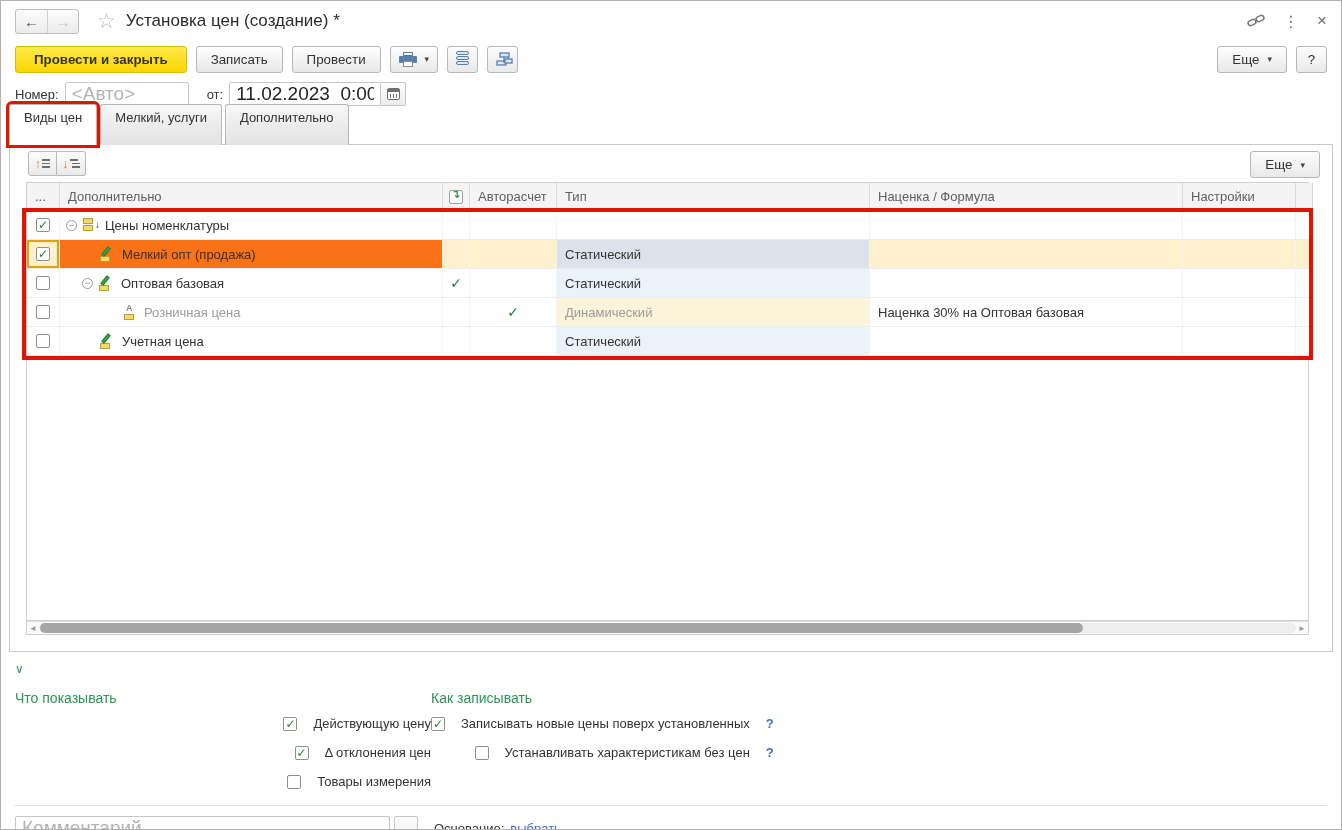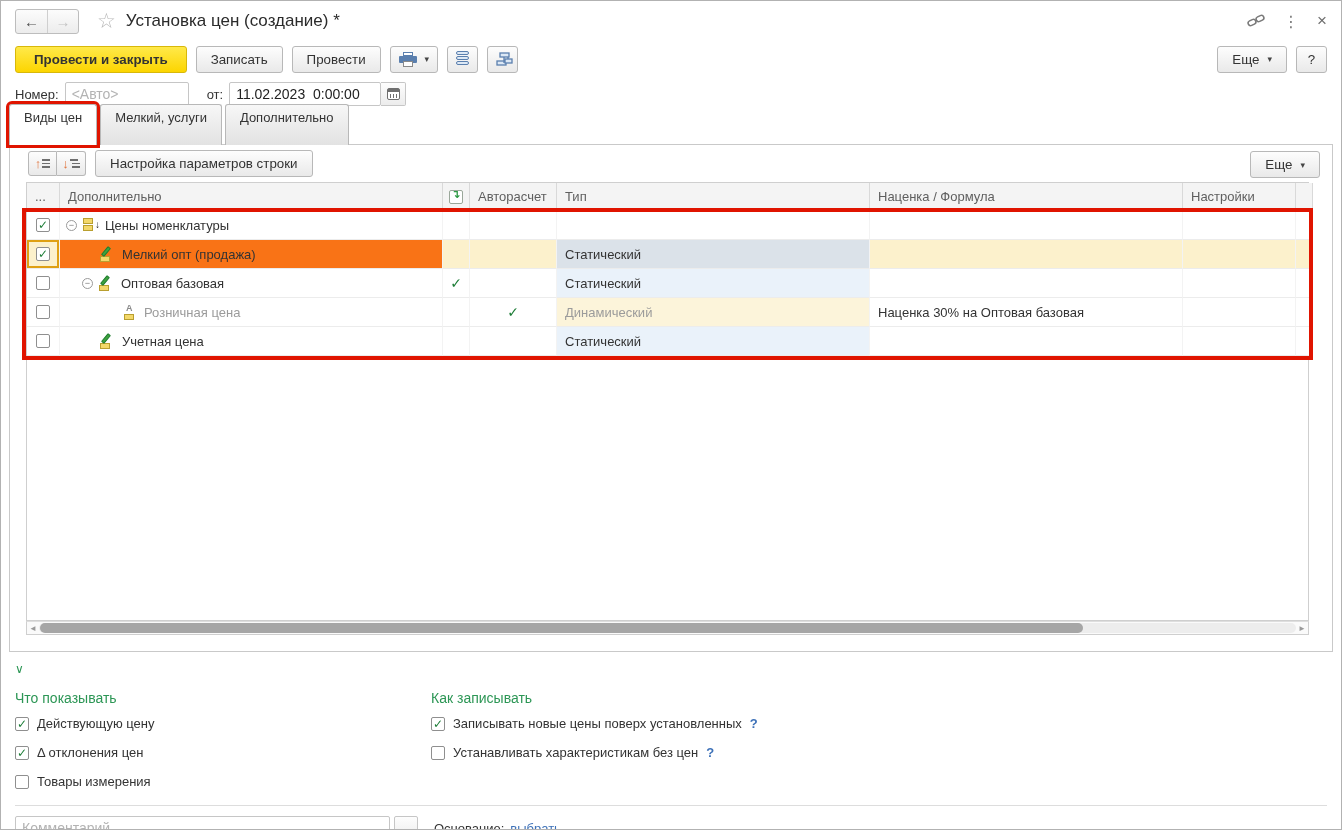--- a/index.html
+++ b/index.html
@@ -37,21 +37,21 @@
   .printer .pr-out { position:absolute; left:4px; top:9px; width:10px; height:6px; border:1px solid #8a8a8a; background:#fff; }
   
   .dbicon { width:14px; height:16px; display:flex; flex-direction:column; gap:1px; }
   .dbicon i { display:block; height:4px; border:1px solid #5a7fae; background:#dce8f5; border-radius:2px; }
   
   .structicon svg { display:block; }
 
   
   .fieldsrow { height:34px; display:flex; align-items:center; padding:0 14px; gap:6px; }
   .flabel { color:#333; }
-  input.txt { height:24px; border:1px solid #c6c6c6; border-radius:2px; padding:0 6px; font-family:inherit; font-size:14px; color:#222; outline:none; }
+  input.txt { height:24px; border:1px solid #c6c6c6; border-radius:2px; padding:0 6px; font-family:inherit; font-size:19px; color:#222; outline:none; }
   input.txt::placeholder { color:#b3b3b3; }
   .numinput { width:124px; margin-right:12px; }
   .dateinput { width:152px; border-top-right-radius:0; border-bottom-right-radius:0; }
   .calbtn { width:25px; height:24px; border:1px solid #c6c6c6; border-left:none; border-radius:0 2px 2px 0;
             background:linear-gradient(#fdfdfd,#ececec); display:flex; align-items:center; justify-content:center; cursor:pointer; }
   .cal { width:13px; height:12px; border:1px solid #6f6f6f; border-radius:2px; position:relative; background:#fff; }
   .cal::before { content:""; position:absolute; left:0; right:0; top:0; height:3px; background:#6f6f6f; }
   .cal::after { content:""; position:absolute; left:2px; top:5px; width:8px; height:4px;
                 background:linear-gradient(90deg,#6f6f6f 1.5px,transparent 1.5px); background-size:3px 100%; }
 
@@ -124,21 +124,21 @@
   .hthumb { position:absolute; left:1px; top:0; height:10px; width:83%; background:#a6a6a6; border-radius:5px; cursor:pointer; }
   .panel-more { position:absolute; right:12px; top:6px; }
 
   
   .settings { padding:10px 14px 0 14px; }
   .sect-head { color:#2c9655; font-size:14px; display:flex; align-items:center; gap:8px; cursor:pointer; }
   .sect-chevron { font-size:12px; }
   .sett-cols { display:flex; margin-top:14px; }
   .sett-col1 { width:416px; }
   .grouptitle { color:#2c9655; font-size:14px; margin-bottom:10px; }
-  .chkrow { display:flex; align-items:center; gap:8px; margin-bottom:14px; }
+  .chkrow { display:flex; align-items:center; gap:16px; margin-bottom:14px;justify-content:flex-end; }
   .chkrow label { cursor:default; }
   .helpq { color:#3d71b8; font-weight:bold; cursor:pointer; }
 
   
   .footer-sep { border-top:1px solid #ddd; margin:2px 14px 0; }
   .footerrow { display:flex; align-items:center; padding:10px 14px; gap:4px; }
   .comment { width:375px; }
   .dots-btn { width:24px; height:24px; border:1px solid #c6c6c6; border-radius:2px; background:linear-gradient(#fdfdfd,#ececec);
               display:flex; align-items:center; justify-content:center; color:#555; cursor:pointer; font-size:11px; }
   .basis { margin-left:12px; display:flex; gap:6px; align-items:center; }
@@ -242,21 +242,20 @@
         </span>
         <span class="smallbtn">
           <span class="oarrow">↓</span>
           <span class="mlines indent">
               <i></i>
               <i></i>
               <i></i>
             </span>
         </span>
       </div>
-      <button class="btn">Настройка параметров строки</button>
     </div>
     <div class="panel-more">
       <button class="btn">
           <span>Еще</span>
           <span class="caret">▾</span>
         </button>
     </div>
 
     <div class="tablewrap">
       <div class="grid">

